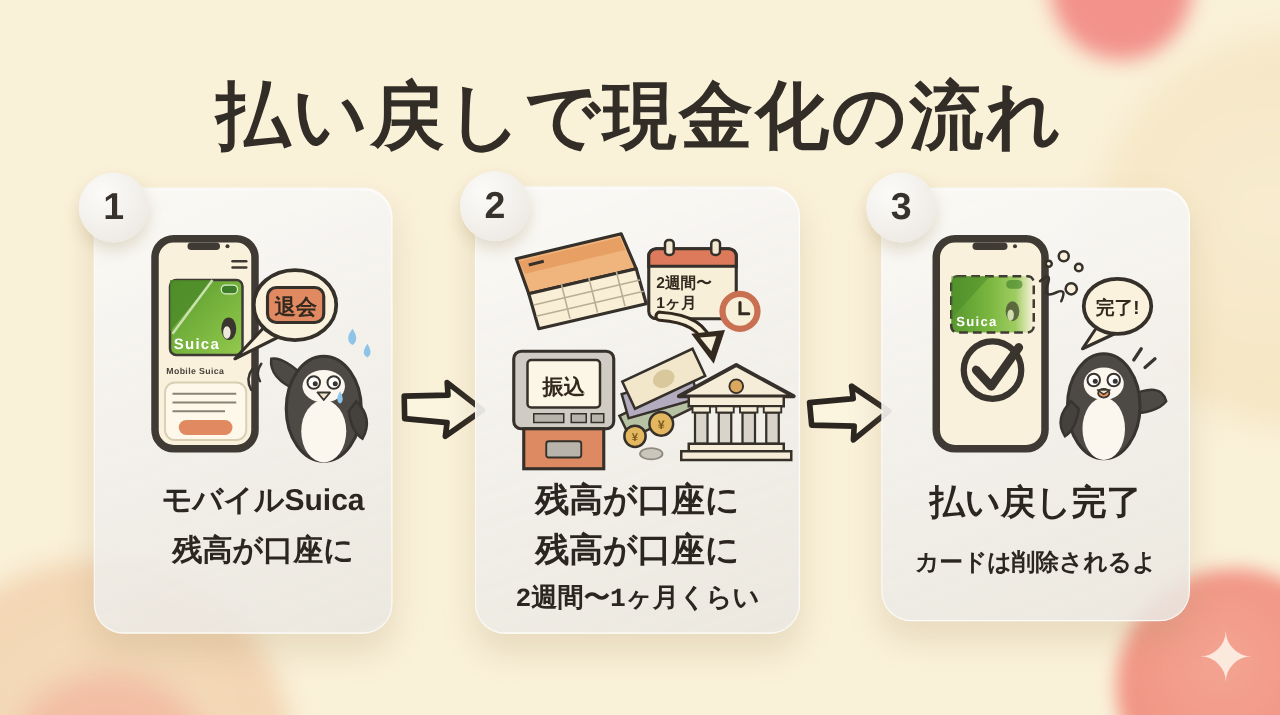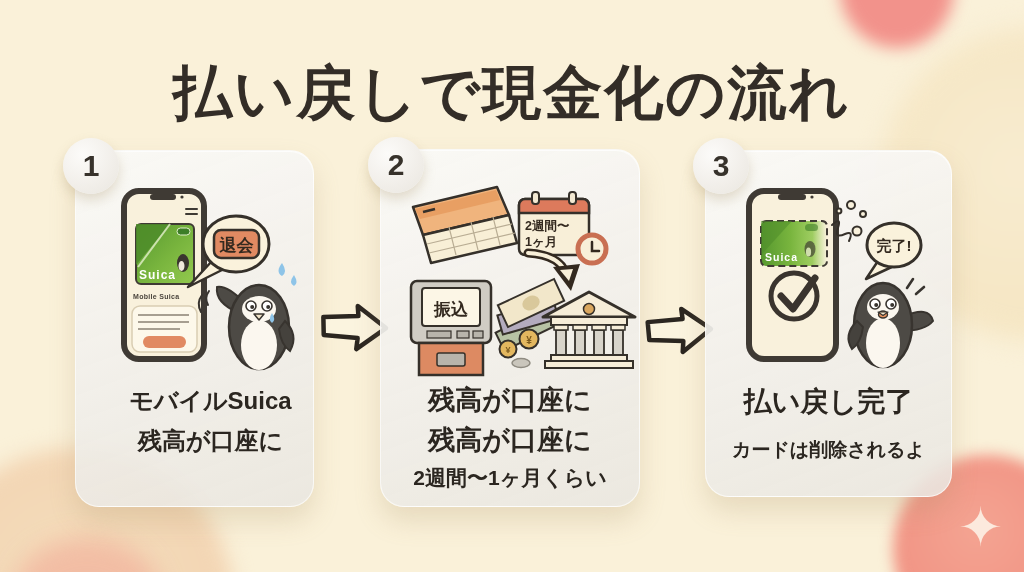--- a/index.html
+++ b/index.html
@@ -45,21 +45,21 @@
     font-size:30px;font-weight:900;color:#37322B;
   }
   .illus{position:absolute;left:0;z-index:1;}
   .caption{
     position:absolute;left:0;width:100%;text-align:center;z-index:2;
     font-weight:900;color:#2B2620;margin:0;
   }
   .cap-main1{top:230px;font-size:24px;line-height:40px;padding-left:16px;}
   .cap-main2{top:230px;font-size:27px;line-height:40px;}
   .cap-main3{top:233px;font-size:28px;line-height:36px;}
-  .cap-sub2{top:314px;font-size:21px;font-weight:800;}
+  .cap-sub2{top:314px;font-size:21px;font-weight:800;font-family:Liberation Mono, monospace;}
   .cap-sub3{top:286px;font-size:19px;font-weight:800;}
   .arrow{position:absolute;z-index:2;}
   .arrow1{left:318px;top:300px;}
   .arrow2{left:643px;top:303px;}
   svg text{font-family:"Liberation Sans","DejaVu Sans",sans-serif;}
 </style>
 </head>
 <body>
 
 <div class="stage">

